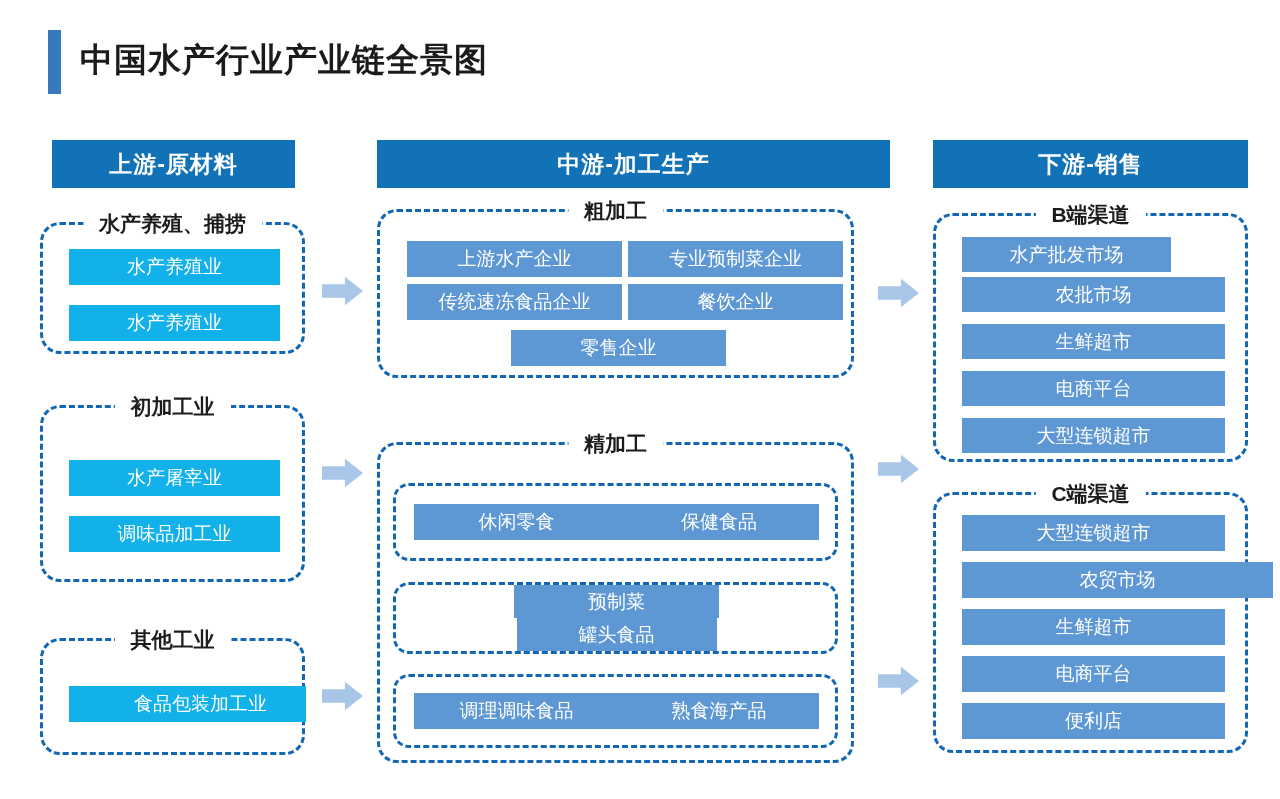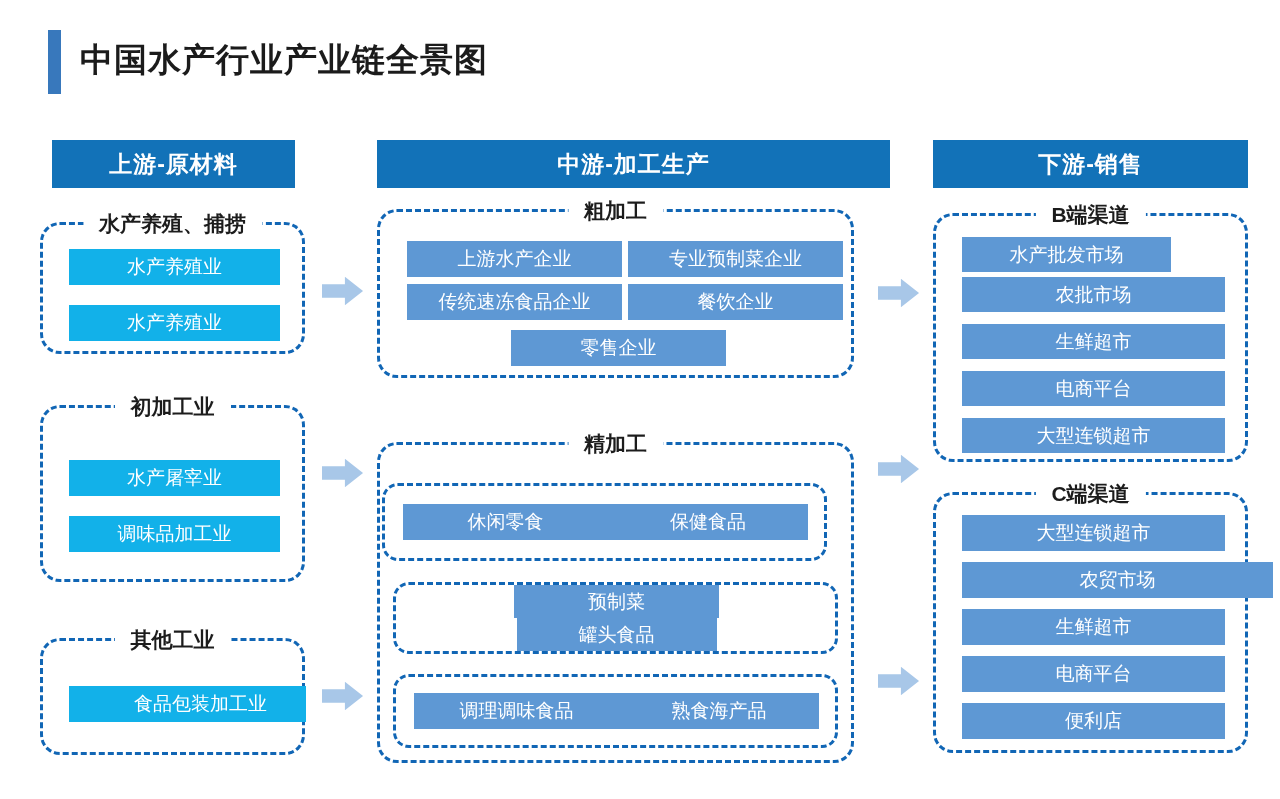--- a/index.html
+++ b/index.html
@@ -73,21 +73,21 @@
     <div class="group-label">粗加工</div>
     <div class="item blue" style="left:27px;top:29px;width:215px;height:36px;">上游水产企业</div>
     <div class="item blue" style="left:248px;top:29px;width:215px;height:36px;">专业预制菜企业</div>
     <div class="item blue" style="left:27px;top:72px;width:215px;height:36px;">传统速冻食品企业</div>
     <div class="item blue" style="left:248px;top:72px;width:215px;height:36px;">餐饮企业</div>
     <div class="item blue" style="left:131px;top:118px;width:215px;height:36px;">零售企业</div>
   </div>
 
   <div class="group" style="left:377px;top:442px;width:477px;height:321px;">
     <div class="group-label">精加工</div>
-    <div class="subgroup" style="left:2px;top:38px;width:445px;height:78px;text-align:center;">
+    <div class="subgroup" style="left:13px;top:38px;width:445px;height:78px;text-align:center;">
       <div class="item blue" style="width:205px;">休闲零食</div>
       <div class="item blue" style="width:200px;">保健食品</div>
     </div>
     <div class="subgroup" style="left:13px;top:137px;width:445px;height:72px;flex-direction:column;">
       <div class="item blue" style="width:205px;">预制菜</div>
       <div class="item blue" style="width:200px;">罐头食品</div>
     </div>
     <div class="subgroup" style="left:13px;top:229px;width:445px;height:74px;">
       <div class="item blue" style="width:205px;">调理调味食品</div>
       <div class="item blue" style="width:200px;">熟食海产品</div>

